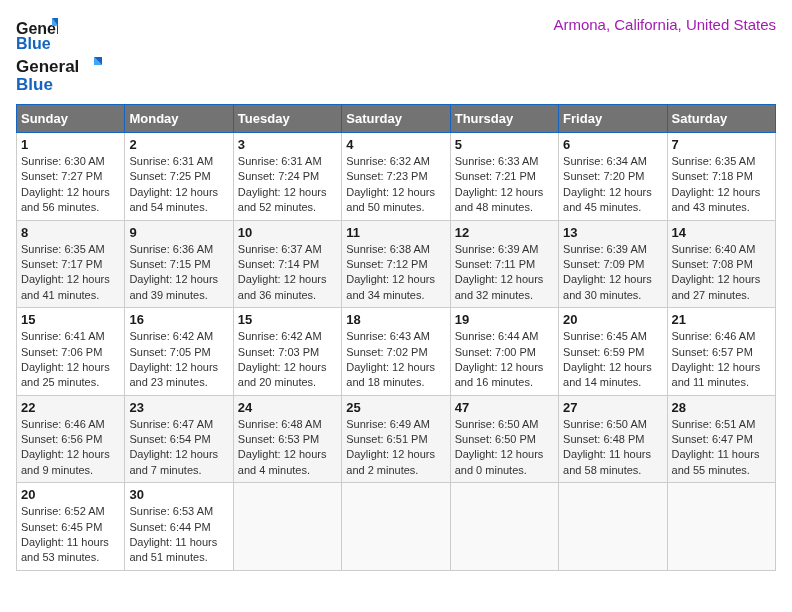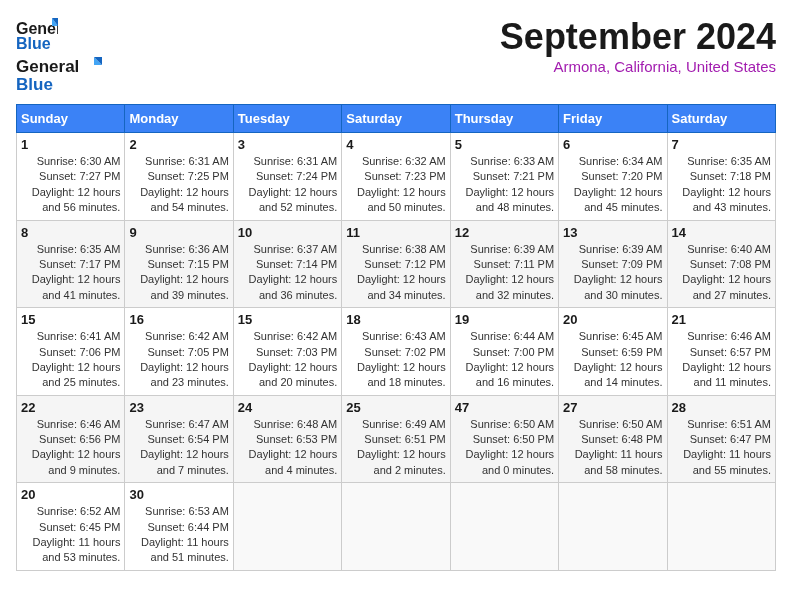--- a/index.html
+++ b/index.html
@@ -32,21 +32,21 @@
     .calendar-subtitle {
       font-size: 15px;
       color: #a21caf;
     }
     table {
       width: 100%;
       border-collapse: collapse;
       font-size: 11px;
     }
     thead th {
-      background: #3b82f6;
+      background: #737373;
       color: #fff;
       padding: 6px 4px;
       font-size: 13px;
       font-weight: bold;
       text-align: left;
       border: 1px solid #1565c0;
     }
     tbody td {
       border: 1px solid #ccc;
       vertical-align: top;
@@ -64,21 +64,20 @@
     .day-num {
       font-size: 13px;
       font-weight: bold;
       color: #1a1a1a;
       display: block;
       margin-bottom: 2px;
     }
     .day-content {
       color: #333;
       line-height: 1.4;
-      text-align: right;
     }
     .empty-cell {
       background: #f9f9f9 !important;
     }
   </style>
 </head>
 <body>
 
 <div class="header-area">
   <div class="logo">
@@ -91,21 +90,20 @@
       </svg>
     </div>
     <svg width="90" height="40" viewBox="0 0 90 40">
       <text x="0" y="18" font-size="17" font-weight="bold" fill="#1a1a1a">General</text>
       <polygon points="78,3 86,11 78,11" fill="#42a5f5"></polygon>
       <polygon points="78,3 86,3 86,11" fill="#1565c0"></polygon>
       <text x="0" y="36" font-size="17" font-weight="bold" fill="#1565c0">Blue</text>
     </svg>
   </div>
   <div class="title-area">
-    <div class="calendar-title">September 2024</div>
     <div class="calendar-subtitle">Armona, California, United States</div>
   </div>
 </div>
 
 <table>
   <thead>
     <tr>
       <th>Sunday</th>
       <th>Monday</th>
       <th>Tuesday</th>

